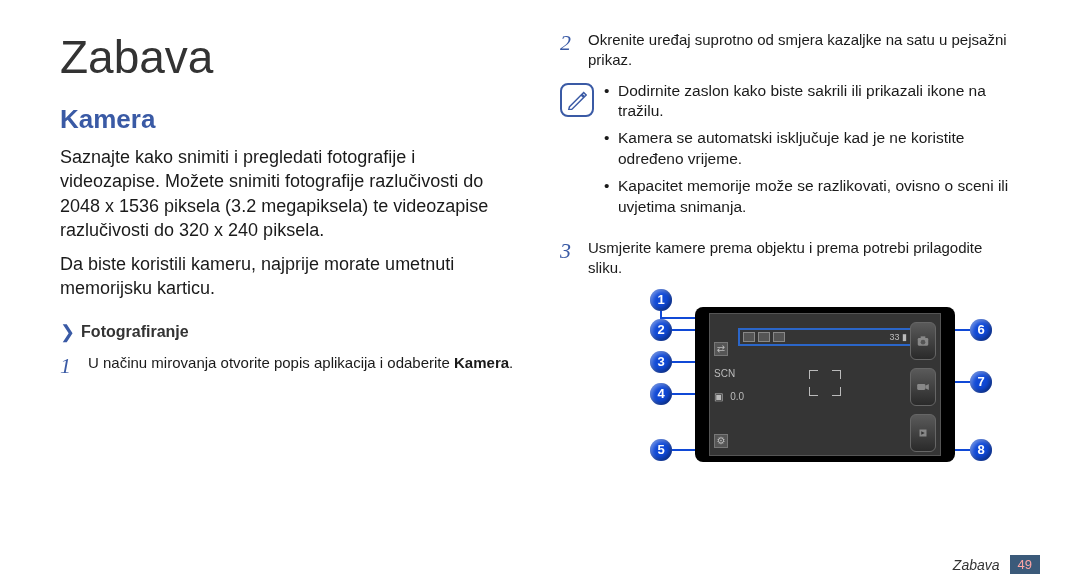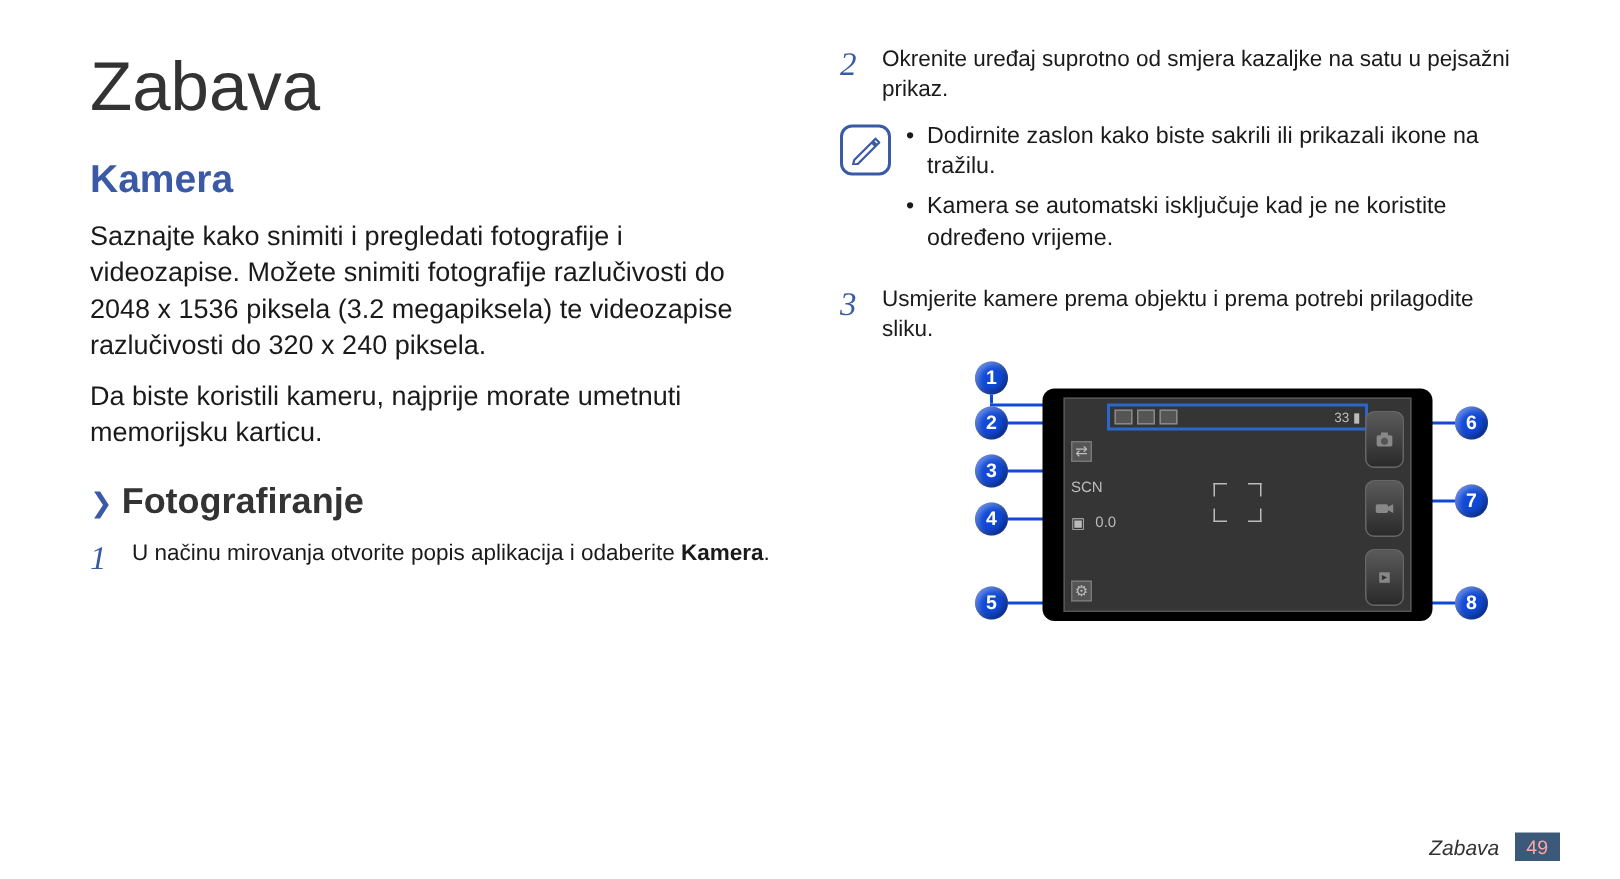--- a/index.html
+++ b/index.html
@@ -44,21 +44,21 @@
     align-items: center;
     margin-top: 20px;
     margin-bottom: 10px;
   }
   .arrow-sub .arrow {
     color: #3a5aa5;
     font-size: 18px;
     margin-right: 6px;
   }
   .arrow-sub .sub-title {
-    font-size: 24px;
+    font-size: 16px;
     font-weight: 700;
     color: #333;
   }
   .step {
     display: flex;
     margin-bottom: 10px;
   }
   .step-num {
     font-family: Georgia, "Times New Roman", serif;
     font-style: italic;
@@ -115,21 +115,21 @@
     border-radius: 8px;
     padding: 6px 14px;
   }
   .screen {
     width: 100%; height: 100%;
     background: #353535;
     position: relative;
     border: 1px solid #555;
   }
   .statusbar {
-    position: absolute; top: 3px; left: 28px; right: 28px; height: 18px;
+    position: absolute; top: 14px; left: 28px; right: 28px; height: 18px;
     border: 2px solid #2b66c9;
     display: flex; align-items: center; justify-content: space-between;
     padding: 0 3px;
   }
   .sb-left { display:flex; gap:3px; align-items:center; }
   .sb-left .box { width:12px; height:10px; background:#555; border:1px solid #888; }
   .sb-right { font-size:9px; color:#bbb; }
   .left-icons {
     position: absolute; left: 4px; top: 28px;
     display: flex; flex-direction: column; gap: 12px;
@@ -211,20 +211,21 @@
         <div class="note-icon">
           <svg viewBox="0 0 24 24">
               <path d="M3 20 L17 6 L20 9 L6 23 L2 24 L3 20 Z M18 5 L21 8 L23 6 L20 3 Z" fill="none" stroke="#3a5aa5" stroke-width="1.8"></path>
             </svg>
         </div>
       </div>
       <div class="note-list">
         <ul>
           <li>Dodirnite zaslon kako biste sakrili ili prikazali ikone na tražilu.</li>
           <li>Kamera se automatski isključuje kad je ne koristite određeno vrijeme.</li>
+          <li>Kapacitet memorije može se razlikovati, ovisno o sceni ili uvjetima snimanja.</li>
         </ul>
       </div>
     </div>
 
     <div class="step">
       <div class="step-num">3</div>
       <div class="step-body">Usmjerite kamere prema objektu i prema potrebi prilagodite sliku.</div>
     </div>
 
     <div class="figure">

